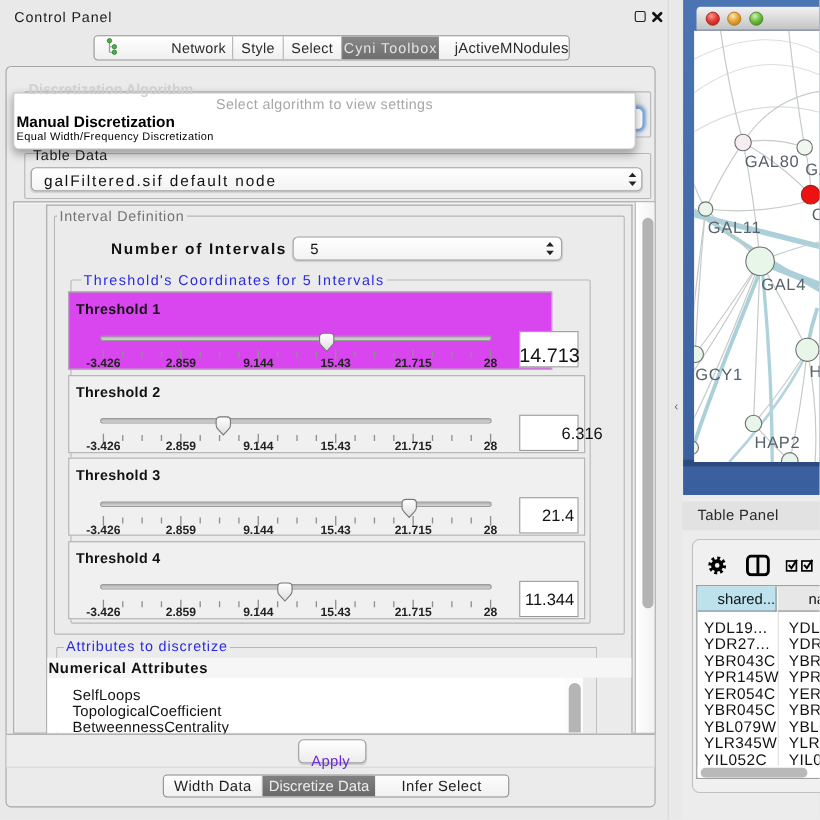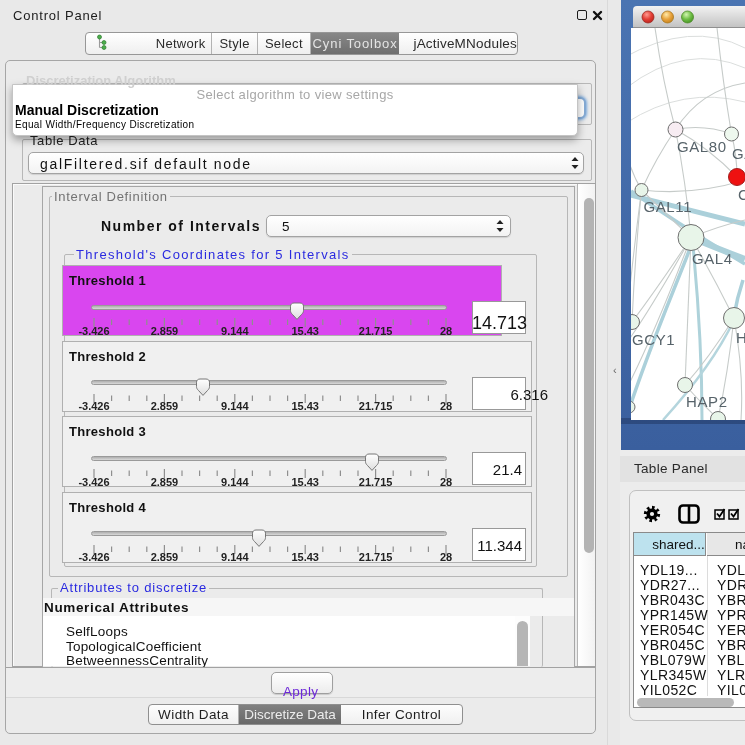--- a/index.html
+++ b/index.html
@@ -258,21 +258,21 @@
 <div class="abs" style="left:66px;top:638.5px;font-size:13.5px;letter-spacing:0.2px;color:#111;">TopologicalCoefficient</div>
 <div class="abs" style="left:66px;top:653px;font-size:13.5px;letter-spacing:0.2px;color:#111;">BetweennessCentrality</div>
 
 <div class="abs" style="left:6px;top:667px;width:589px;height:31px;background:#ededed;border-top:1px solid #a2a2a2;border-bottom:1px solid #d8d8d8;"></div>
 <div class="abs" style="left:271px;top:672px;width:62px;height:22px;background:linear-gradient(#ffffff,#ececec);border:1px solid #9f9f9f;border-radius:5px;box-shadow:0 1px 1px rgba(0,0,0,0.15);"></div>
 <div class="abs" style="left:283px;top:684px;font-size:13.5px;letter-spacing:0.3px;color:#6d28d9;">Apply</div>
 
 <div class="abs" style="left:148px;top:704px;width:315px;height:21px;border:1px solid #8f8f8f;border-radius:4px;background:linear-gradient(#fdfdfd,#f0f0f0);overflow:hidden;display:flex;">
   <div style="width:90px;height:100%;border-right:1px solid #b0b0b0;display:flex;align-items:center;justify-content:center;font-size:13.5px;letter-spacing:0.4px;color:#1d1d1d;">Width Data</div>
   <div style="width:102px;height:100%;background:linear-gradient(#808080,#696969);display:flex;align-items:center;justify-content:center;font-size:13.5px;color:#ededed;">Discretize Data</div>
-  <div style="flex:1;height:100%;display:flex;align-items:center;justify-content:center;font-size:13.5px;letter-spacing:0.4px;color:#1d1d1d;">Infer Control</div>
+  <div style="flex:1;height:100%;display:flex;align-items:center;justify-content:center;font-size:13.5px;letter-spacing:0.4px;color:#1d1d1d;">Infer Select</div>
 </div>
 
 <div class="abs" style="left:30px;top:133px;font-size:13px;letter-spacing:0.6px;color:#222;">Table Data</div>
 
 <div class="abs" style="left:12px;top:84px;width:566px;height:52px;background:#ffffff;border:1px solid #c4c4c4;border-radius:0 0 5px 5px;box-shadow:0 4px 9px rgba(0,0,0,0.35);"></div>
 <div class="abs" style="left:12px;top:87px;width:566px;text-align:center;font-size:13px;letter-spacing:0.35px;color:#a7a7a7;">Select algorithm to view settings</div>
 <div class="abs" style="left:15px;top:102px;font-size:14px;font-weight:bold;color:#000;">Manual Discretization</div>
 <div class="abs" style="left:15px;top:119px;font-size:10px;letter-spacing:0.35px;color:#000;">Equal Width/Frequency Discretization</div>
 <div class="abs" style="left:26px;top:73px;font-size:13px;font-weight:bold;color:#cfcfcf;">Discretization Algorithm</div>
 

